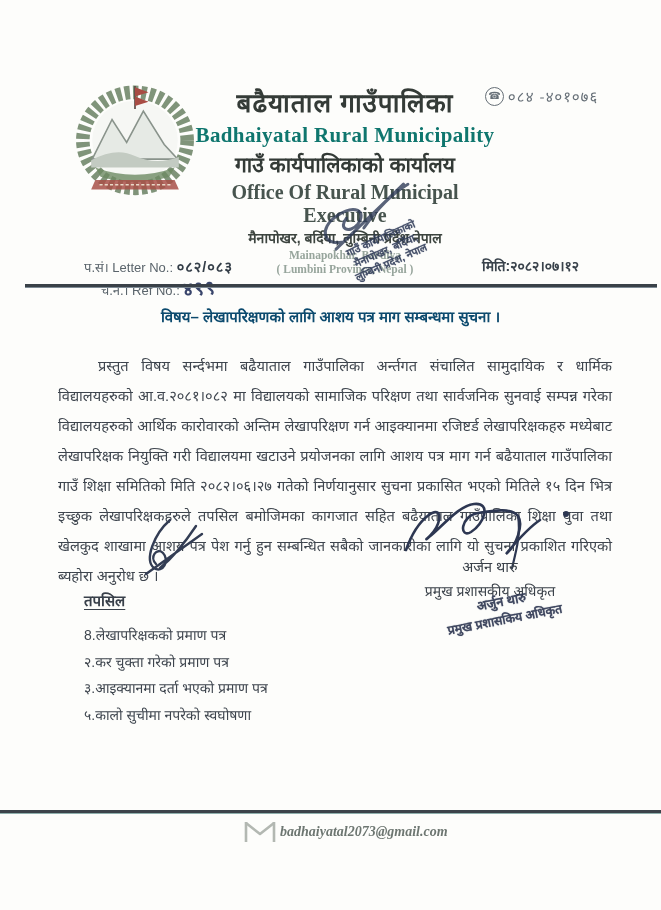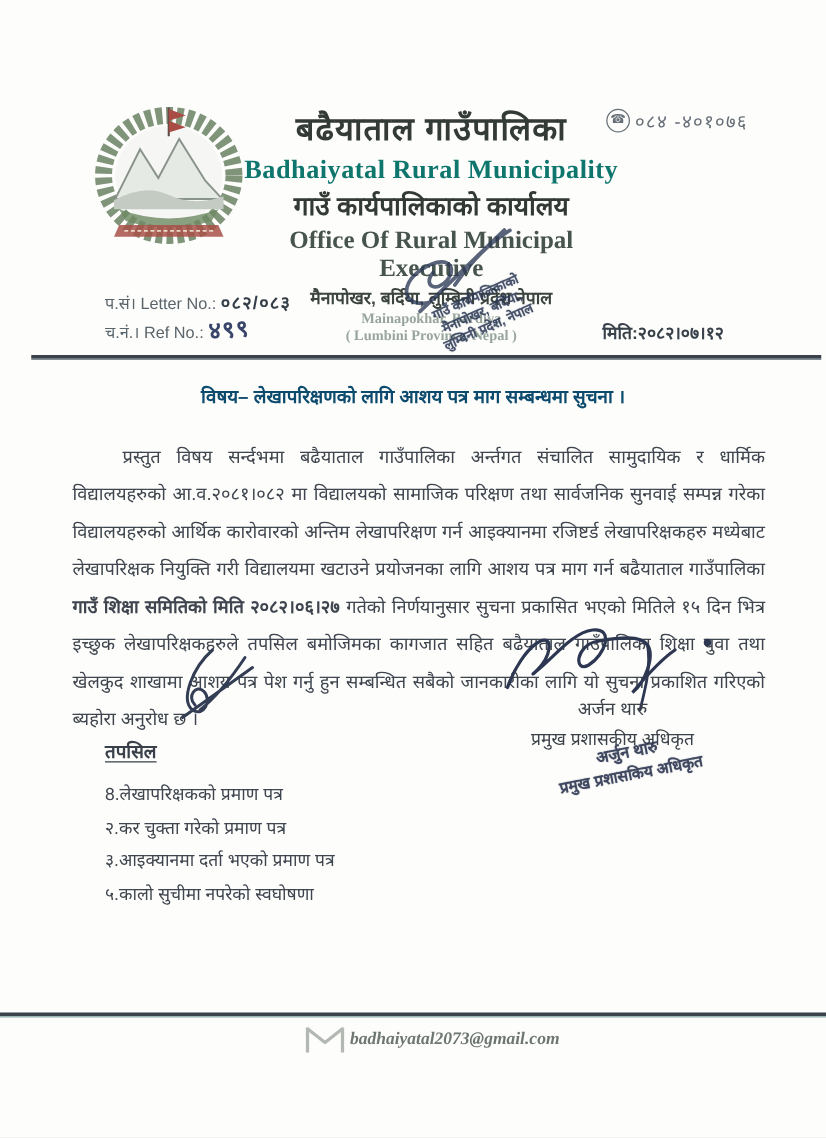--- a/index.html
+++ b/index.html
@@ -20,29 +20,29 @@
   .addr-np{font-size:14px;font-weight:600;color:#3c443f;margin-top:1px;}
   .addr-en{font-family:"Liberation Serif","DejaVu Serif",serif;font-size:11.5px;font-weight:700;color:#97a59c;margin-top:2px;}
   .phone{left:485px;top:86px;display:flex;align-items:center;gap:4px;color:#666f77;}
   .phone .ring{display:inline-flex;align-items:center;justify-content:center;width:17px;height:17px;border:1.6px solid #666f77;border-radius:50%;font-size:10px;line-height:1;}
   .phone .num{font-size:15px;letter-spacing:1px;transform:skewX(-4deg);}
   
   .hstamp{left:296px;top:192px;width:170px;height:110px;color:#2e3a57;opacity:.88;}
   .hstamp .rot{transform:rotate(-24deg);transform-origin:50% 60%;text-align:center;}
   .hstamp .ln{font-size:10.5px;font-weight:700;line-height:13px;text-shadow:0 0 1px rgba(46,58,87,.55);white-space:nowrap;}
   
-  .meta-left{left:84px;top:232px;font-size:13px;color:#5a646b;line-height:21px;}
+  .meta-left{left:84px;top:257px;font-size:13px;color:#5a646b;line-height:21px;text-align:center;}
   .meta-left b{color:#343e48;font-size:14.5px;letter-spacing:1px;font-weight:700;}
   .refval{display:inline-block;font-size:19px;color:#39456b;font-weight:700;transform:rotate(-4deg);letter-spacing:1px;}
   .date{left:482px;top:256px;font-size:14px;color:#39424b;font-weight:600;}
   .rule-top{left:25px;top:284px;width:632px;height:0;border-top:3px solid #3a4148;border-bottom:1px solid #7e8b95;}
   
   .subject{left:0;top:306px;width:661px;text-align:center;font-size:15px;font-weight:700;color:#0c4a6e;}
   .body-par{left:58px;top:336px;width:554px;font-size:14.6px;line-height:30px;text-align:justify;text-indent:40px;color:#3e454e;}
-  .body-par .bold{font-weight:700;margin-top:48px;}
+  .body-par .bold{font-weight:400;margin-top:48px;}
   
   .sig-left{left:130px;top:512px;}
   .sig-right{left:398px;top:498px;}
   .signer{left:380px;top:556px;width:220px;text-align:center;}
   .signer .nm{font-size:14.5px;color:#3a4149;}
   .signer .tt{font-size:14px;color:#3a4149;margin-top:5px;}
   .ostamp{left:408px;top:592px;width:190px;color:#2c3550;opacity:.9;}
   .ostamp .rot{transform:rotate(-11deg);text-align:center;}
   .ostamp .l1{font-size:13px;font-weight:700;text-shadow:0 0 1px rgba(44,53,80,.6);}
   .ostamp .l2{font-size:12.5px;font-weight:700;text-shadow:0 0 1px rgba(44,53,80,.6);margin-top:1px;white-space:nowrap;}

